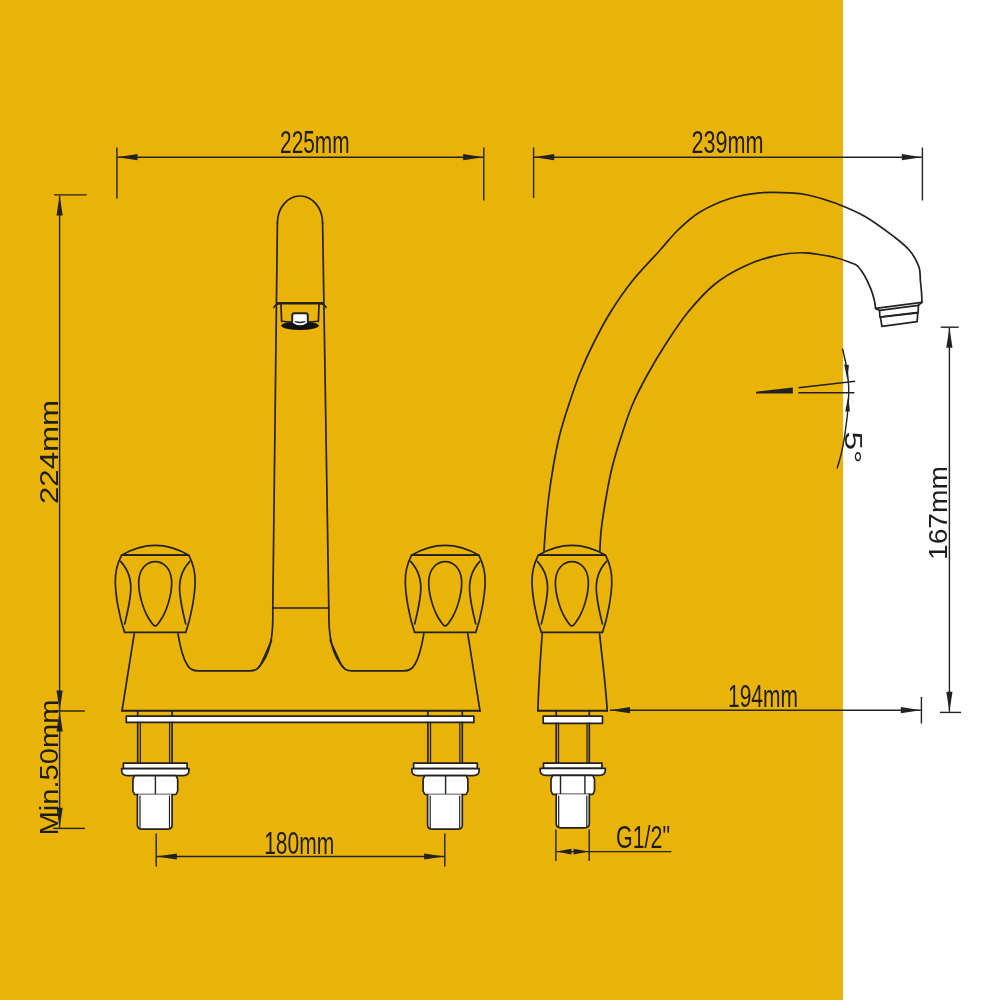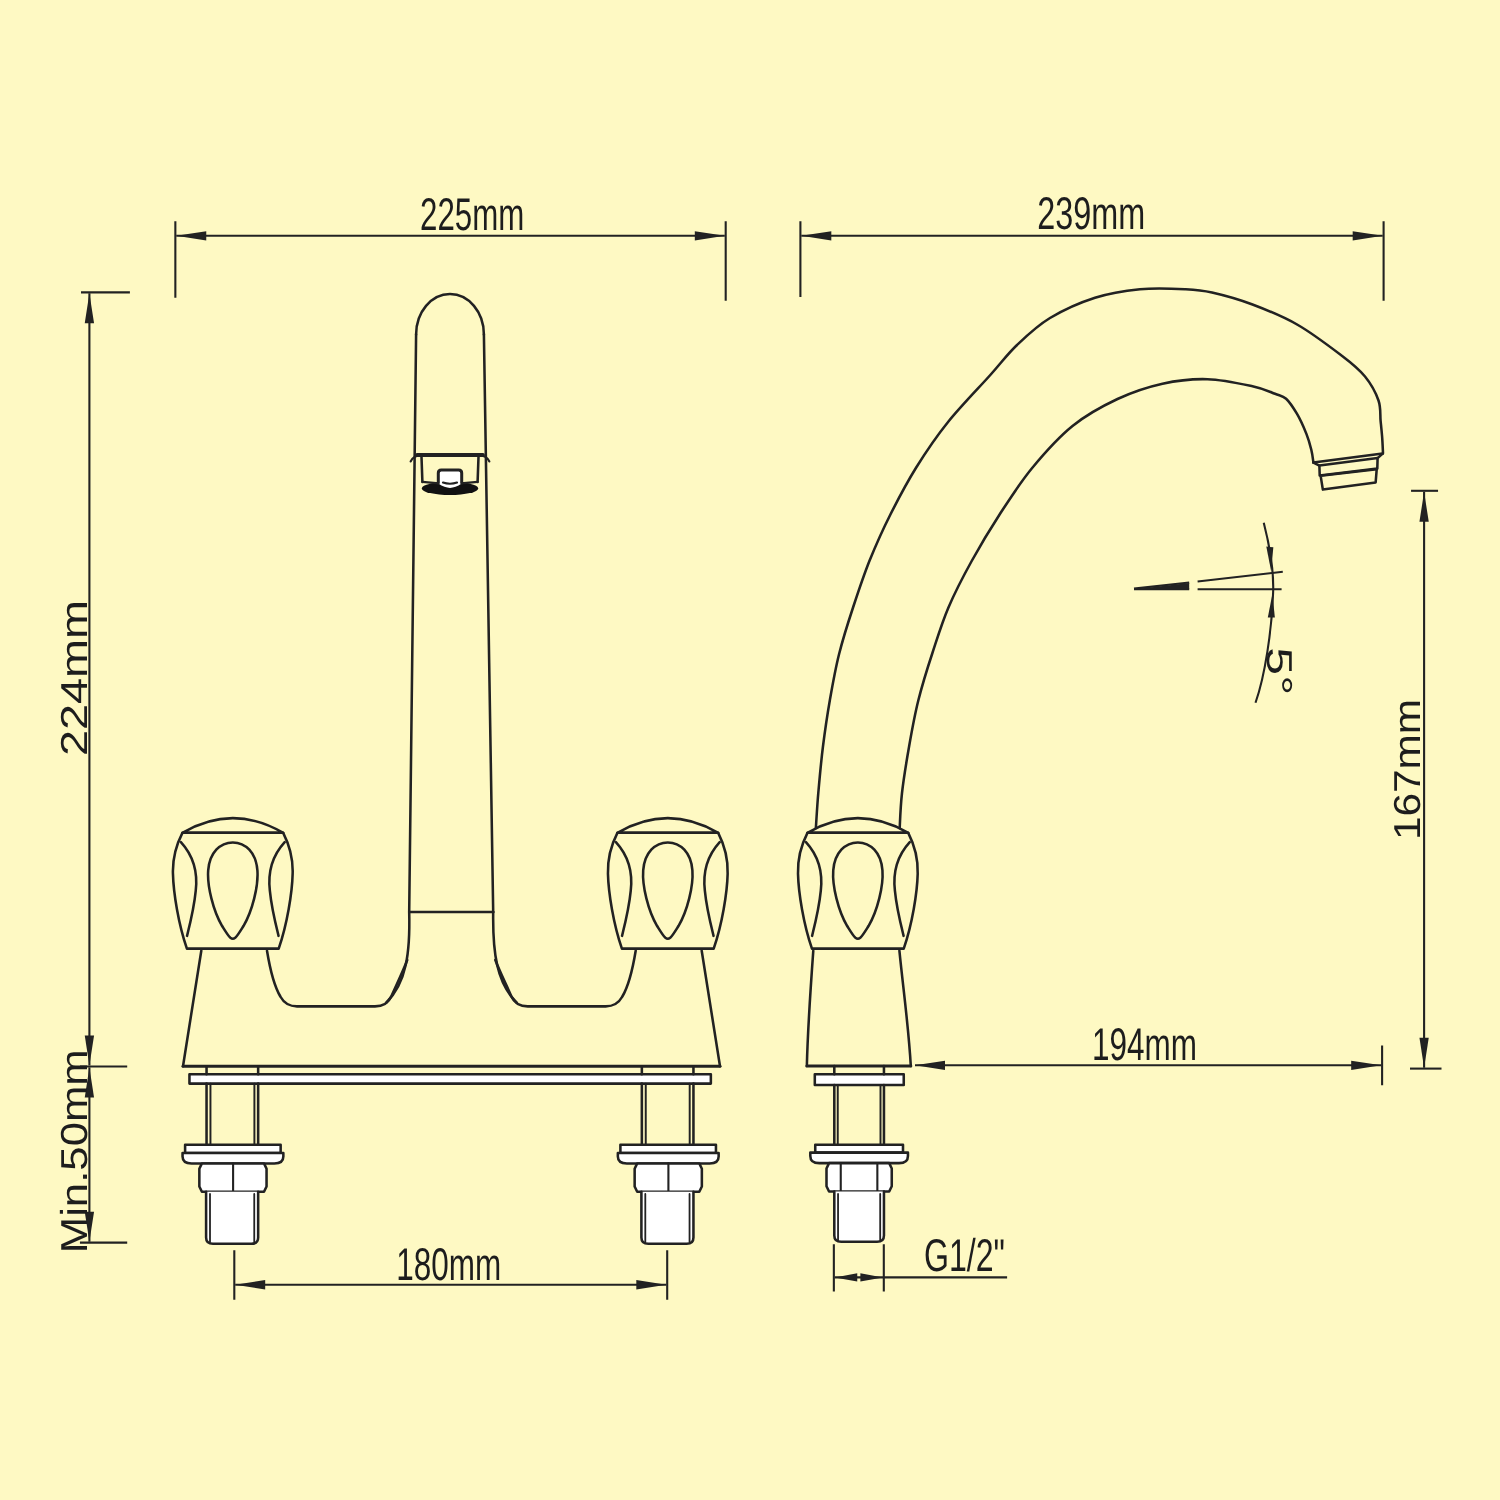--- a/index.html
+++ b/index.html
@@ -1,16 +1,16 @@
 <!DOCTYPE html>
 <html><head>
 <meta charset="utf-8">
 <style>
   html,body{margin:0;padding:0;background:#ffffff;}
-  #page{width:1000px;height:1000px;background:#fef9c3;position:relative;}
+  #page{width:843px;height:1000px;background:#eab308;position:relative;}
   text{font-family:"Liberation Sans", sans-serif;fill:#1d1d1d;}
 </style>
 </head>
 <body>
 <div id="page">
 <svg width="1000" height="1000" viewBox="0 0 1000 1000">
   <g fill="none" stroke="#222222" stroke-width="1.7" stroke-linecap="round" stroke-linejoin="round">
 
     <path d="M277.4,223 A22.6,27 0 0 1 322.6,223"></path>
 

